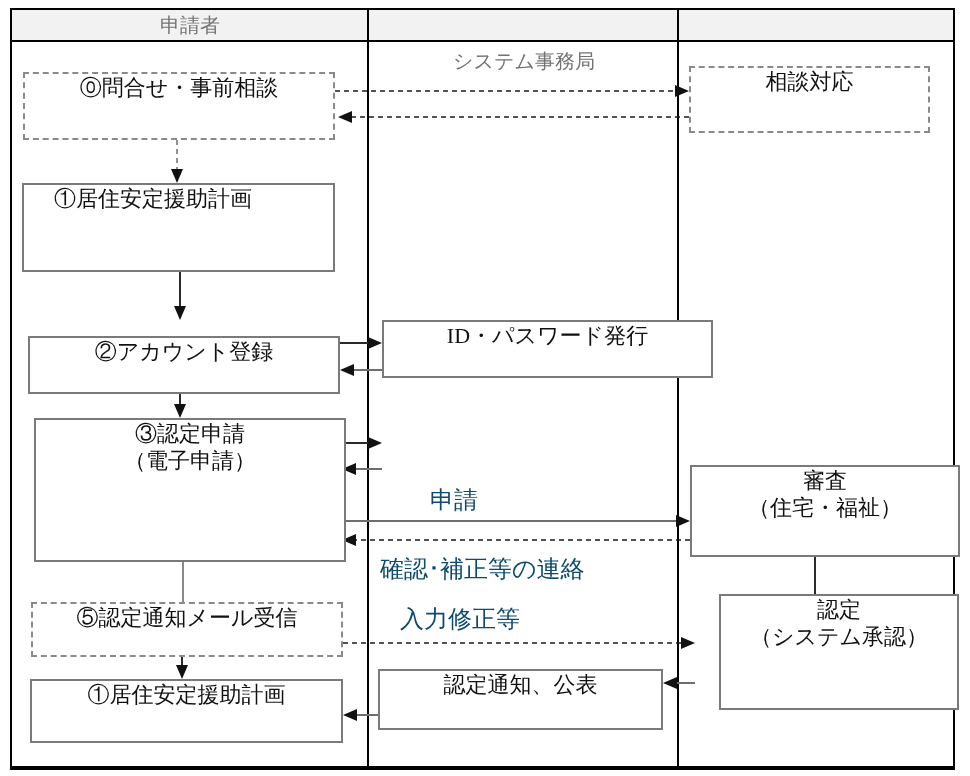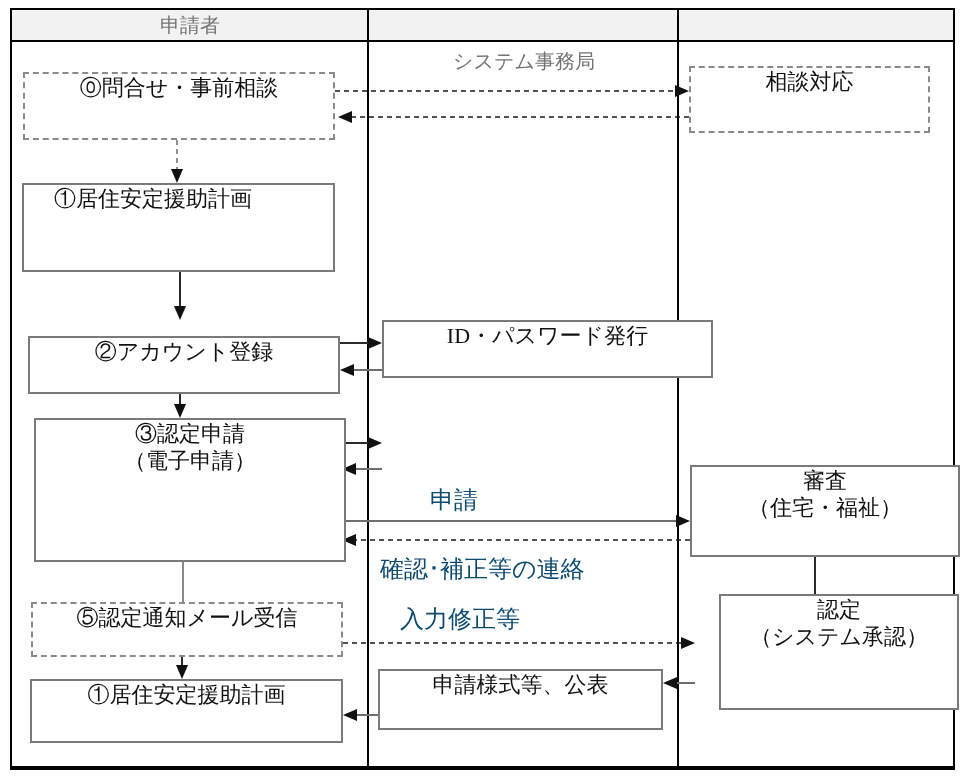--- a/index.html
+++ b/index.html
@@ -199,21 +199,21 @@
   <div class="box dashed b-sysinfo">
     <span>⑤認定通知メール受信</span>
   </div>
 
   <div class="box b-approval">
     <span>認定</span>
     <span>（システム承認）</span>
   </div>
 
   <div class="box b-notice">
-    <span>申請様式等、公表</span>
+    <span>認定通知、公表</span>
   </div>
 
   <div class="box b-mail">
     <span>①居住安定援助計画</span>
   </div>
 
   <div class="edge-label el-apply">申請</div>
   <div class="edge-label el-confirm">確認･補正等の連絡</div>
   <div class="edge-label el-fix">入力修正等</div>
 

